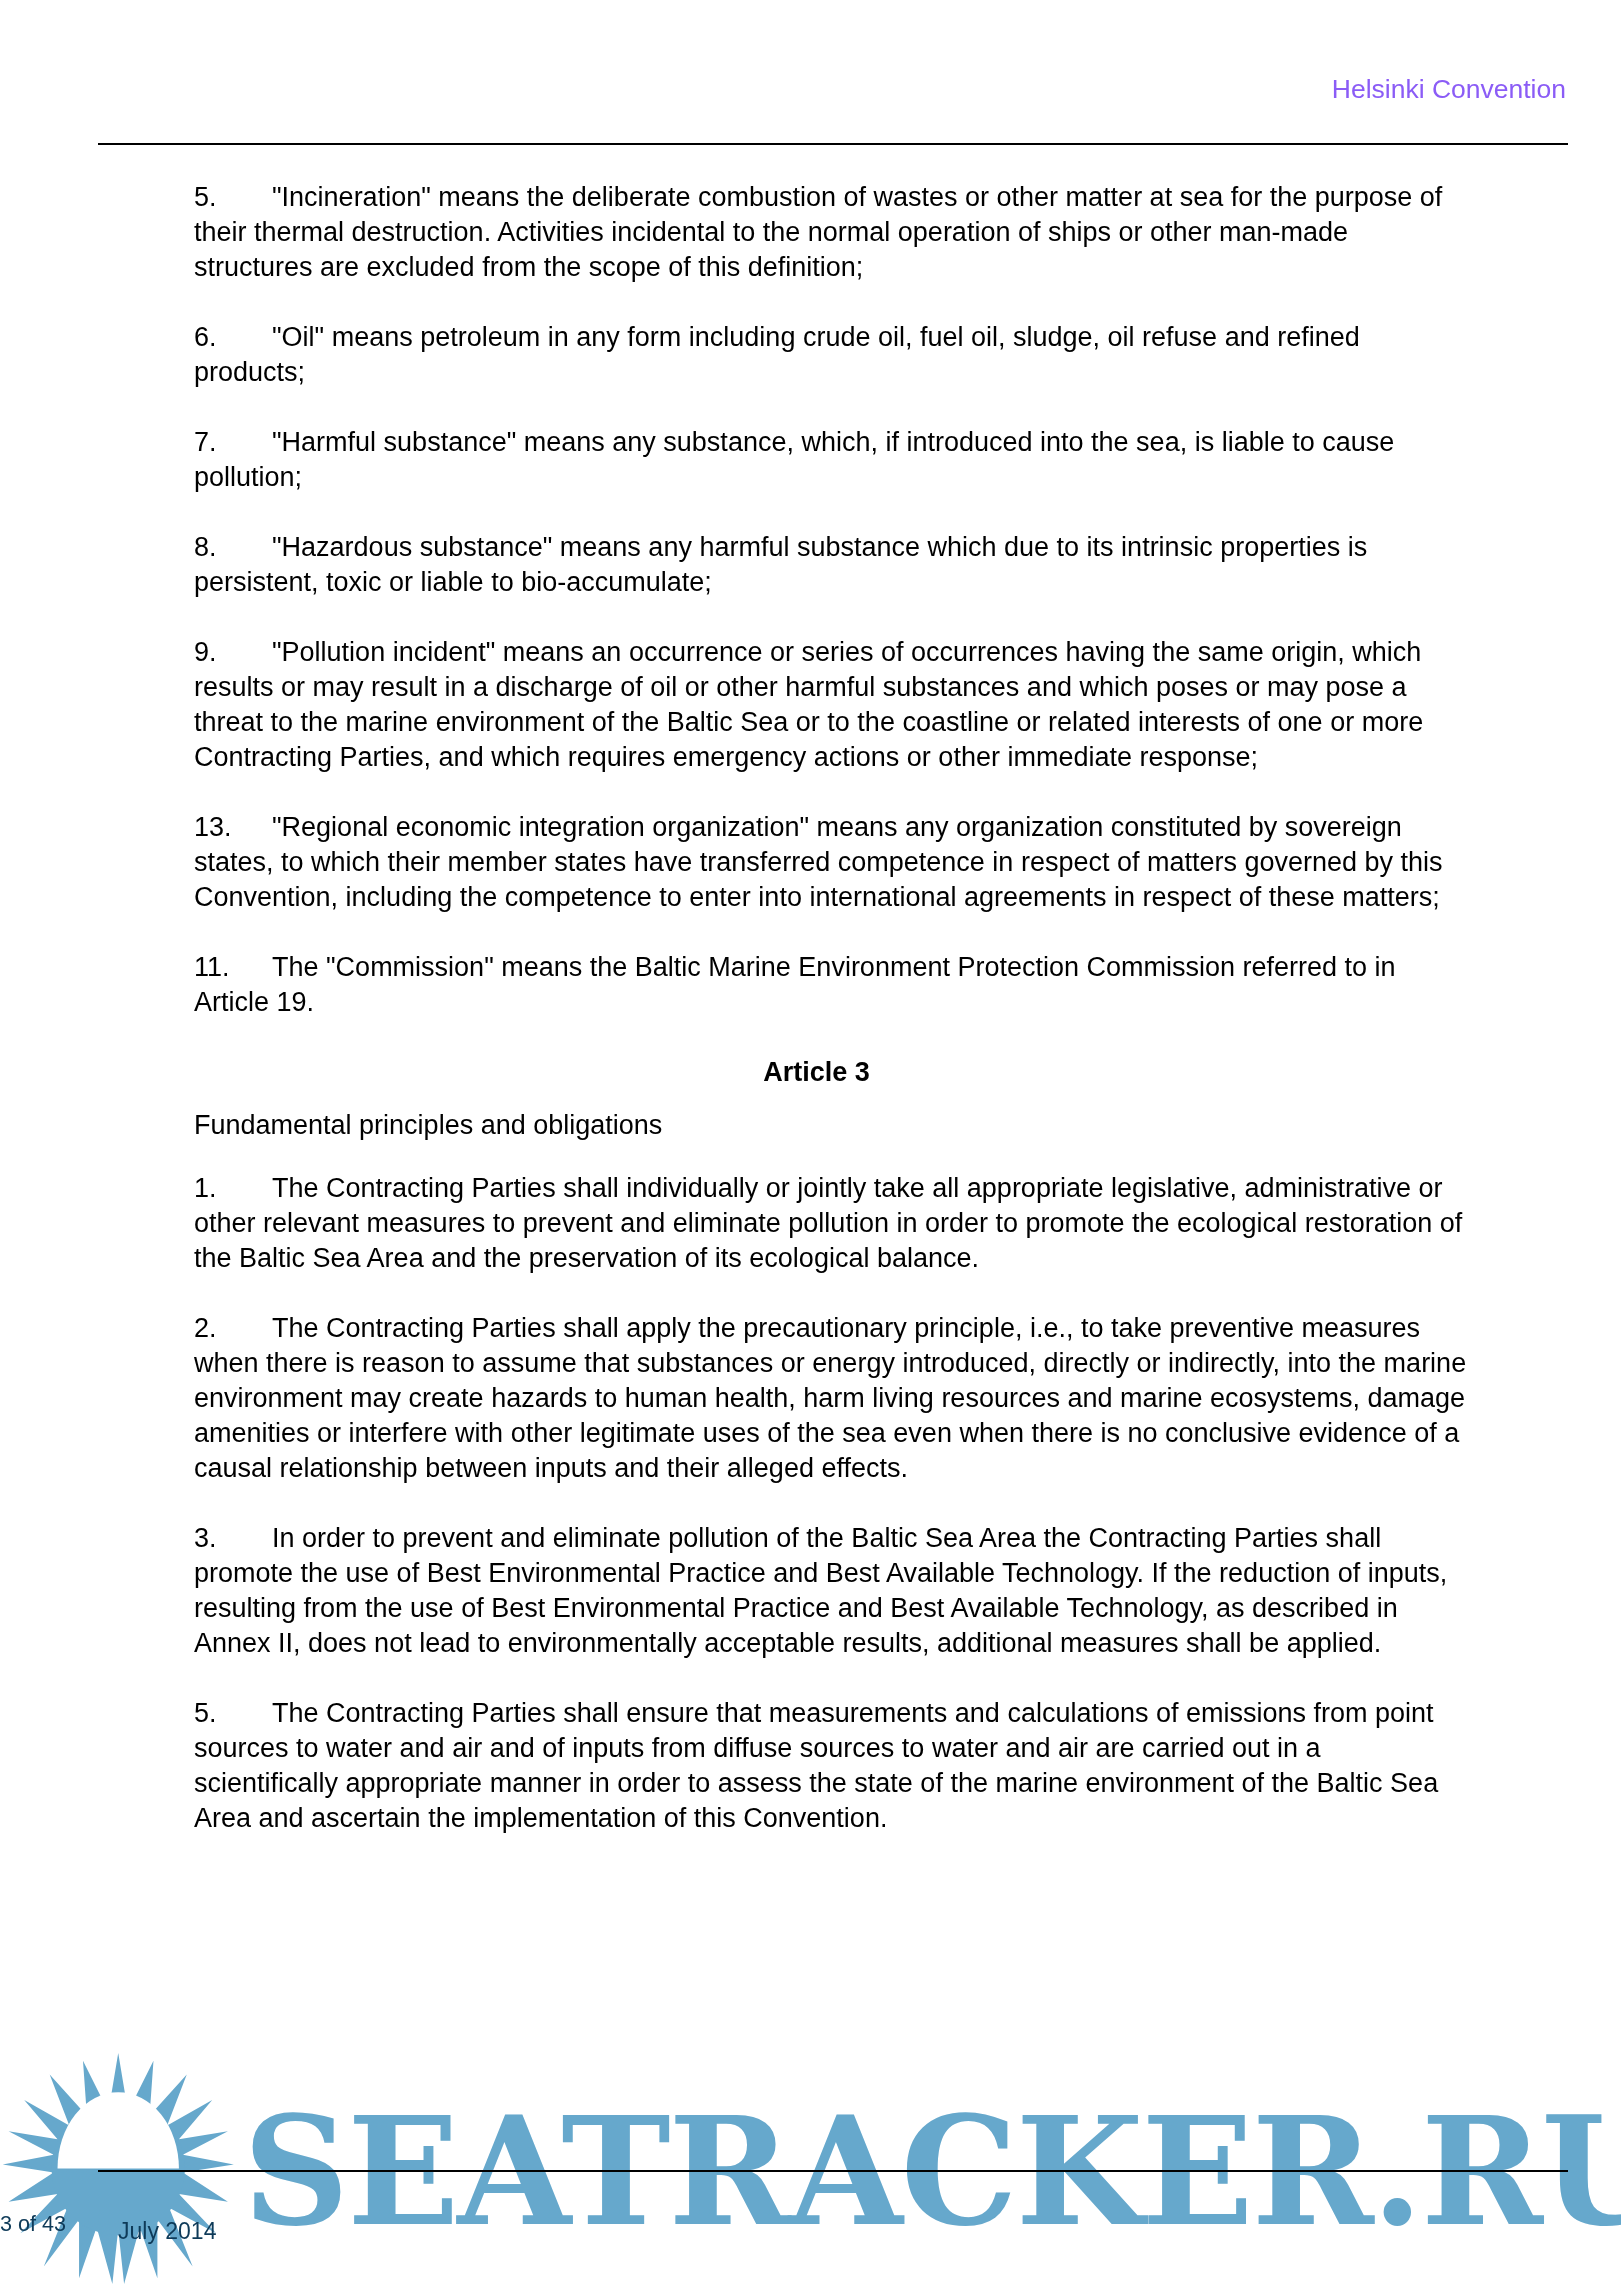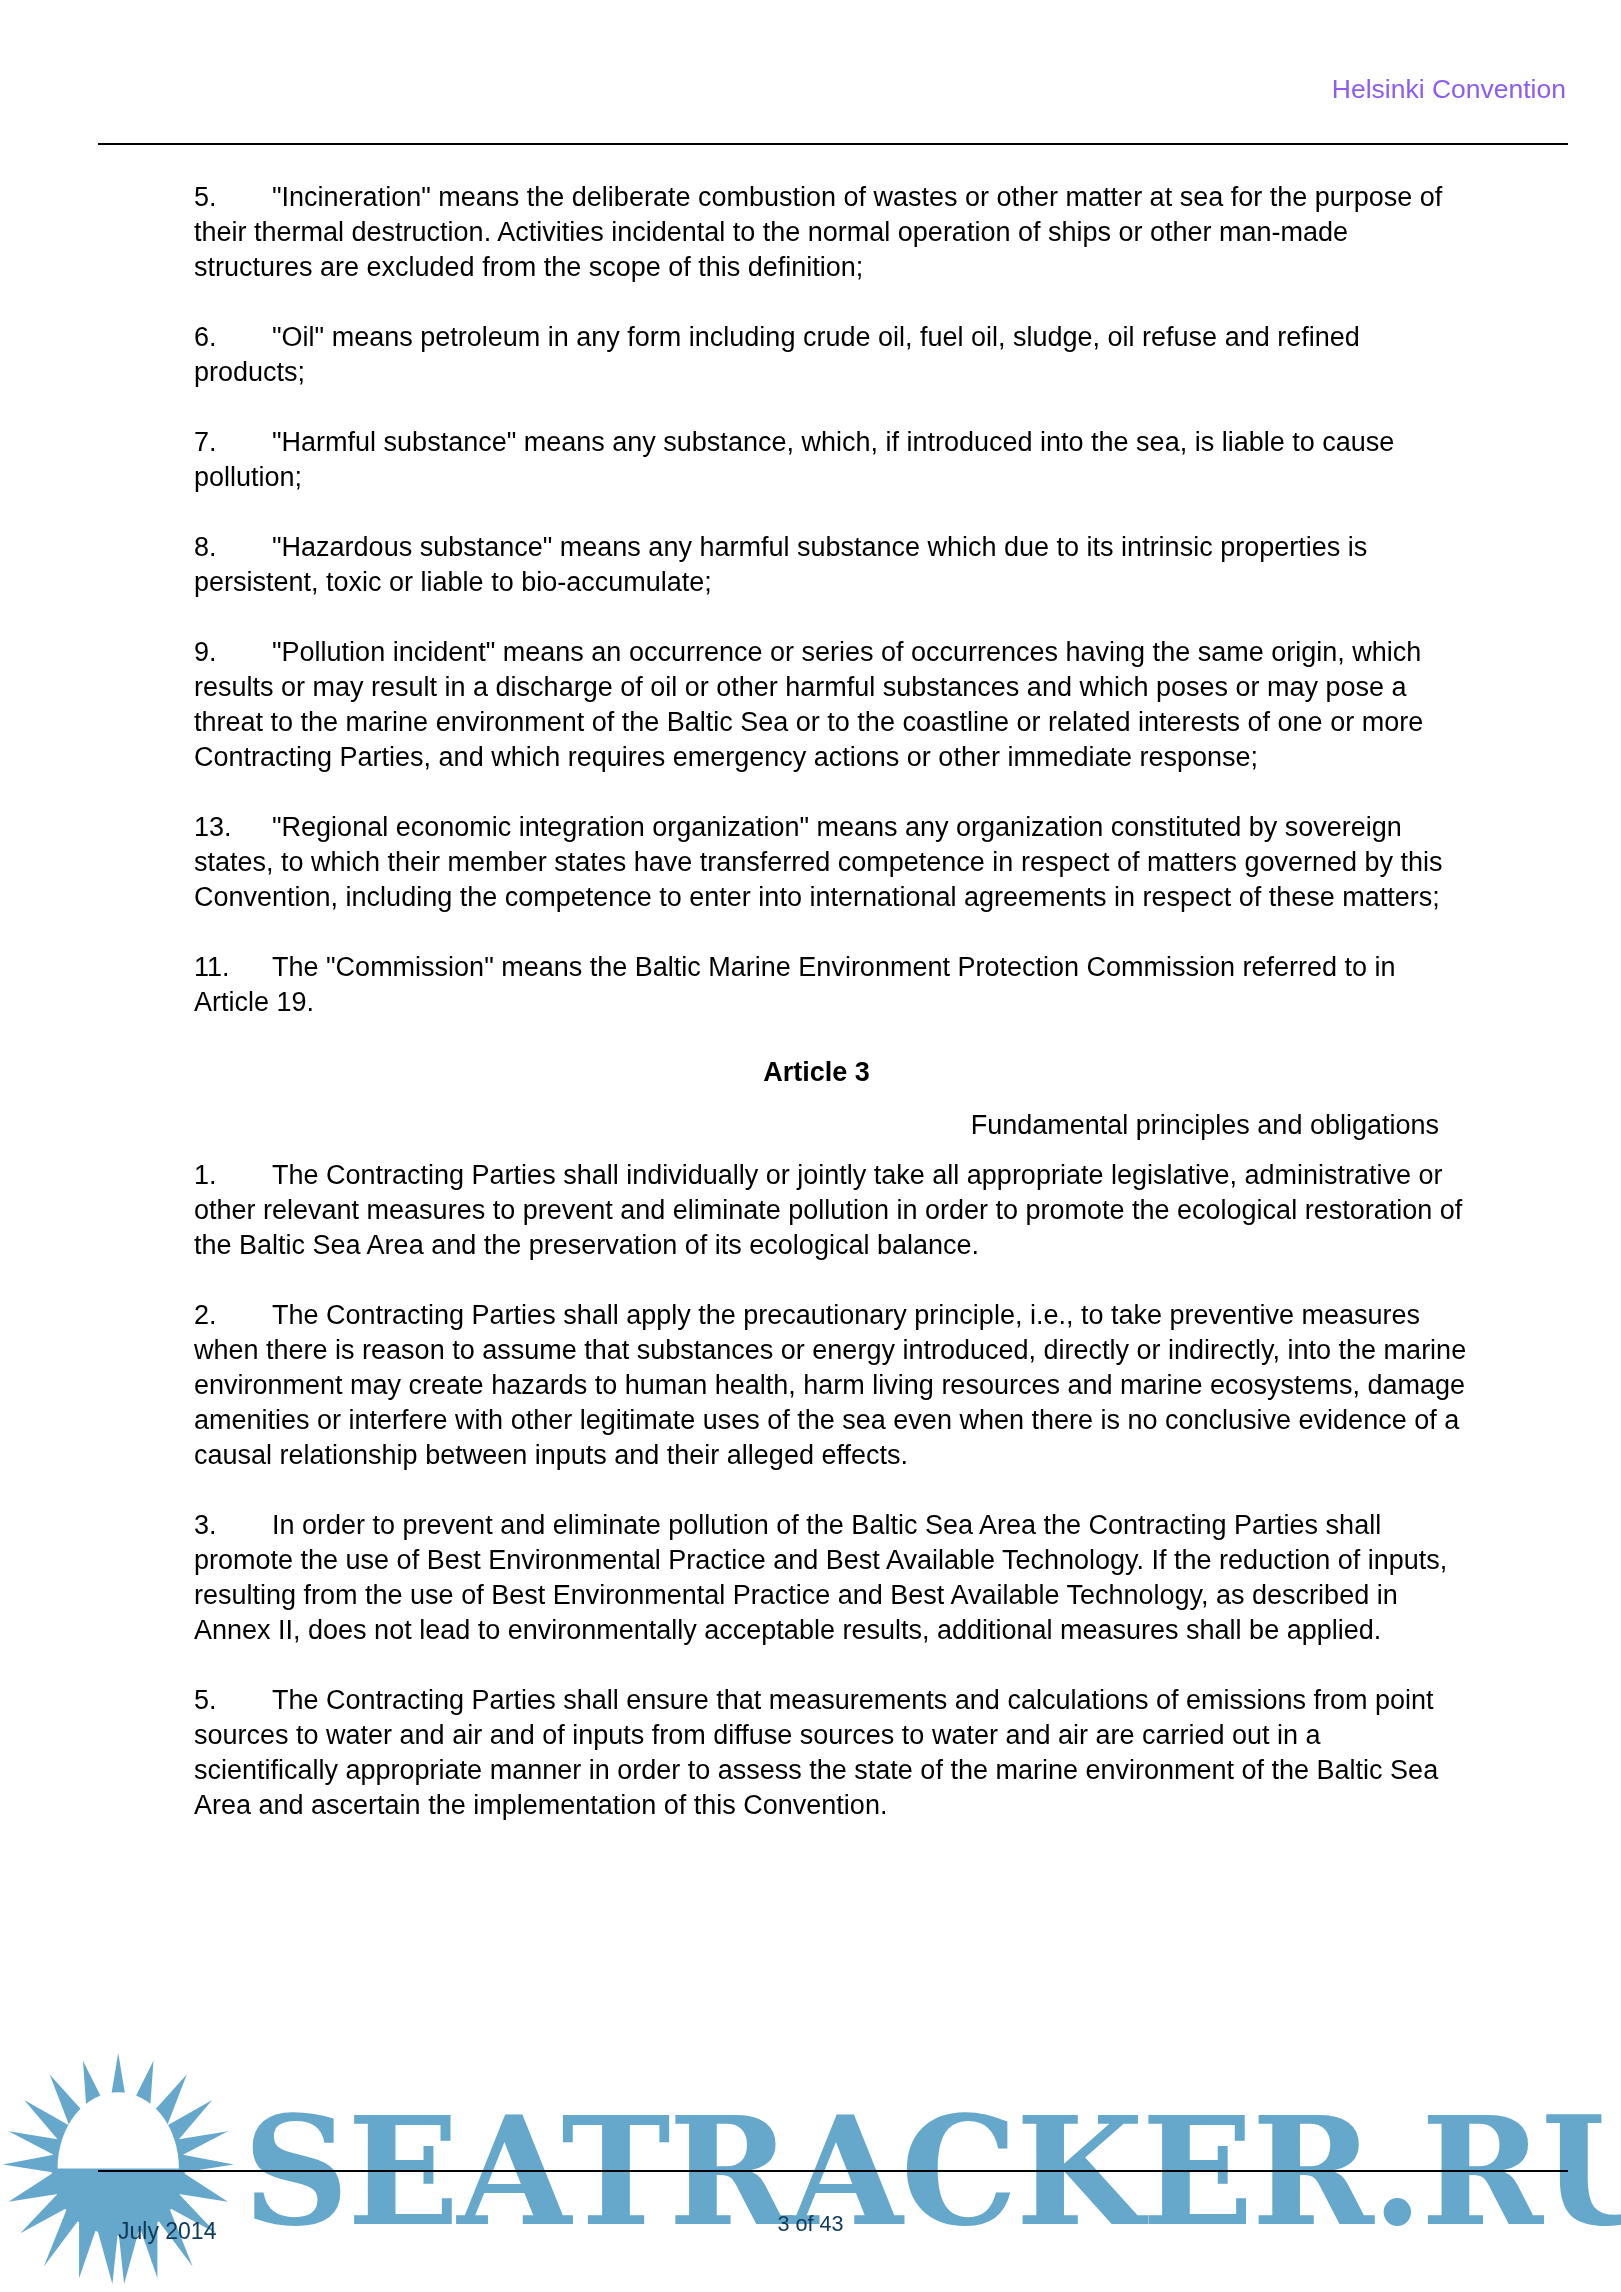--- a/index.html
+++ b/index.html
@@ -4,25 +4,25 @@
 <style>
   html, body { margin: 0; padding: 0; background: #ffffff; }
   body { width: 1621px; height: 2293px; position: relative; overflow: hidden;
          font-family: "Liberation Sans", sans-serif; color: #000; }
   .header-title { position: absolute; right: 55px; top: 74px; font-size: 26.5px; color: #8b5cf6; }
   .header-rule { position: absolute; left: 98px; width: 1470px; top: 143px; height: 2px; background: #000; }
   .content { position: absolute; left: 194px; top: 180px; width: 1274px; font-size: 27px; line-height: 35px; }
   .para { margin: 0 0 35px 0; }
   .num { display: inline-block; width: 78px; }
   .article-head { text-align: center; margin: 18px; font-weight: bold; }
-  .article-sub { text-align: right; margin: 0 0 15px 0; }
+  .article-sub { text-align: left; margin: 0 0 28px 0; }
   .article-block { width: 1245px; }
   .footer-rule { position: absolute; left: 98px; width: 1470px; top: 2170px; height: 2px; background: #000; z-index: 3; }
   .footer-date { position: absolute; left: 118px; top: 2178px; font-size: 23px; color: #0e3a58; z-index: 4; margin-top: 40px; }
-  .footer-page { position: absolute; left: 0; width: 1621px; text-align: center; top: 2211px; font-size: 21.6px; color: #0e3a58; z-index: 4; }
+  .footer-page { position: absolute; left: 0; width: 1621px; text-align: left; top: 2211px; font-size: 21.6px; color: #0e3a58; z-index: 4; }
   .watermark { position: absolute; left: 0; top: 2053px; width: 1621px; height: 235px; z-index: 2; }
   .wm-text { position: absolute; left: 243px; top: 2098px; font-family: "DejaVu Serif", serif; font-weight: bold;
              font-size: 147px; letter-spacing: -2px; color: #66a8cc; line-height: 1; z-index: 2;
              transform: scaleY(1.02); white-space: nowrap; }
 </style>
 </head>
 <body>
 
 <div class="header-title">Helsinki Convention</div>
 <div class="header-rule"></div>

